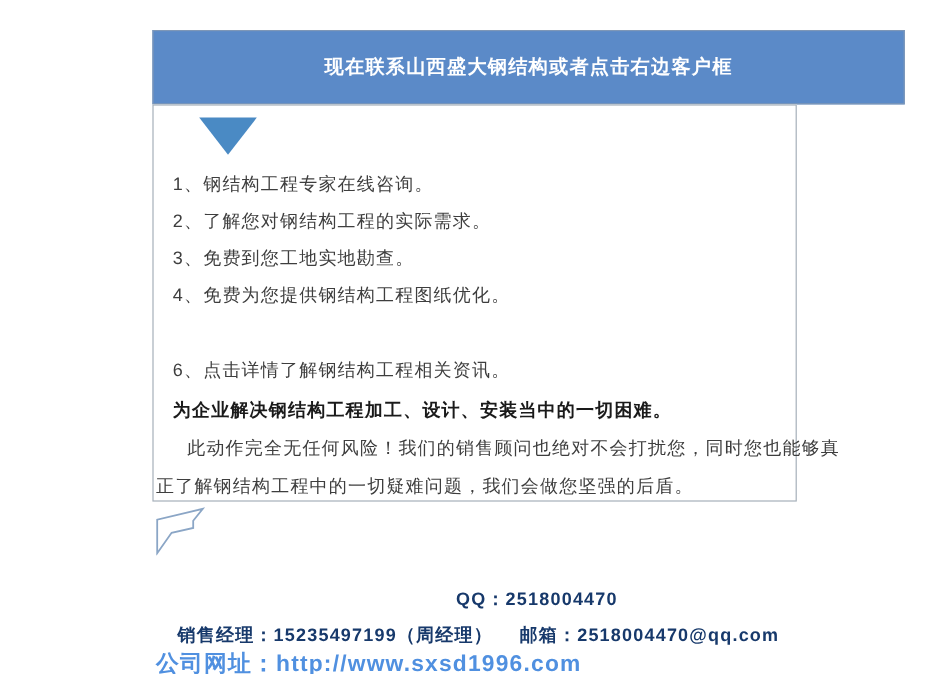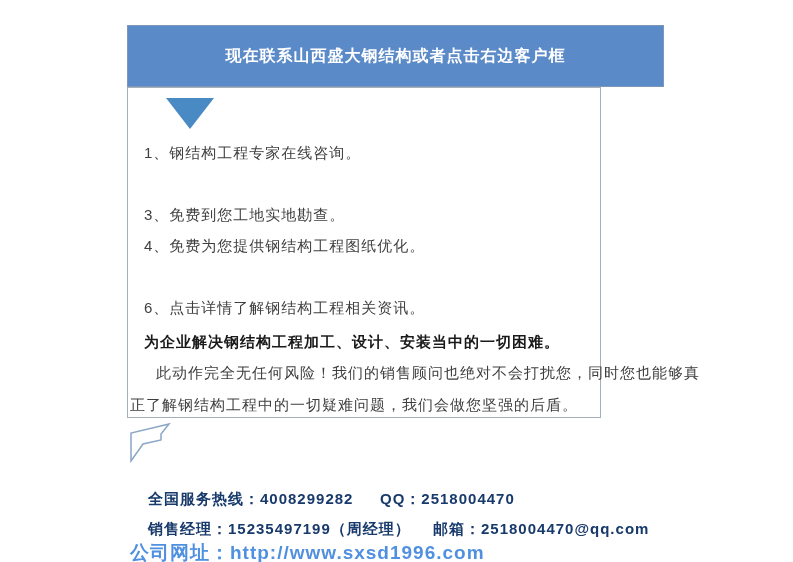--- a/index.html
+++ b/index.html
@@ -1,29 +1,29 @@
 <!DOCTYPE html>
 <html><head>
 <meta charset="utf-8">
 <style>
   html,body{margin:0;padding:0;background:#fff;}
   .page{
     position:relative;width:793px;height:562px;background:#ffffff;
     font-family:"Liberation Sans",sans-serif;overflow:hidden;
   }
   .header{
-    position:absolute;left:127px;top:25px;width:537px;height:62px;
+    position:absolute;left:127px;top:25px;width:627px;height:62px;
     background:#5b8ac8;border:1px solid #7e97b7;box-sizing:border-box;
     display:flex;align-items:center;justify-content:center;
   }
   .header span{
     color:#ffffff;font-size:16px;font-weight:bold;letter-spacing:1px;white-space:nowrap;
   }
   .main-box{
-    position:absolute;left:127px;top:87px;width:474px;height:331px;
+    position:absolute;left:127px;top:87px;width:537px;height:331px;
     border:1px solid #a6b0ba;box-sizing:border-box;background:#ffffff;
   }
   .triangle{
     position:absolute;left:38px;top:10px;width:0;height:0;
     border-left:24px solid transparent;border-right:24px solid transparent;
     border-top:31px solid #4a8ac4;
   }
   .txtline{
     position:absolute;left:16px;white-space:nowrap;font-size:15px;
     color:#3e3e3e;letter-spacing:1px;
@@ -58,37 +58,35 @@
 <div class="page">
 
   <div class="header">
     <span>现在联系山西盛大钢结构或者点击右边客户框</span>
   </div>
 
   <div class="main-box">
     <div class="triangle"></div>
 
     <div class="txtline step0">1、钢结构工程专家在线咨询。</div>
+    <div class="txtline step1">2、了解您对钢结构工程的实际需求。</div>
     <div class="txtline step2">3、免费到您工地实地勘查。</div>
     <div class="txtline step3">4、免费为您提供钢结构工程图纸优化。</div>
     <div class="txtline step5">6、点击详情了解钢结构工程相关资讯。</div>
 
     <div class="txtline para1">此动作完全无任何风险！我们的销售顾问也绝对不会打扰您，同时您也能够真</div>
     <div class="txtline boldline">为企业解决钢结构工程加工、设计、安装当中的一切困难。</div>
     <div class="txtline para2">正了解钢结构工程中的一切疑难问题，我们会做您坚强的后盾。</div>
   </div>
 
   <svg class="flag-icon" width="44" height="42" viewBox="0 0 44 42">
     <path d="M3 40 L3 12 L41 3 L33 13 L33 19 L15 23 Z" fill="#ffffff" stroke="#8ba6c6" stroke-width="1.5" stroke-linejoin="miter"></path>
   </svg>
 
 
-  <div class="navy hotline">
-    <span>全国服务热线：</span><span>4008299282</span>
-  </div>
 
   <div class="navy qq">
     <span>QQ：</span><span>2518004470</span>
   </div>
 
   <div class="navy manager">
     <span>销售经理：</span><span>15235497199（周经理）</span>
   </div>
 
   <div class="navy email">

